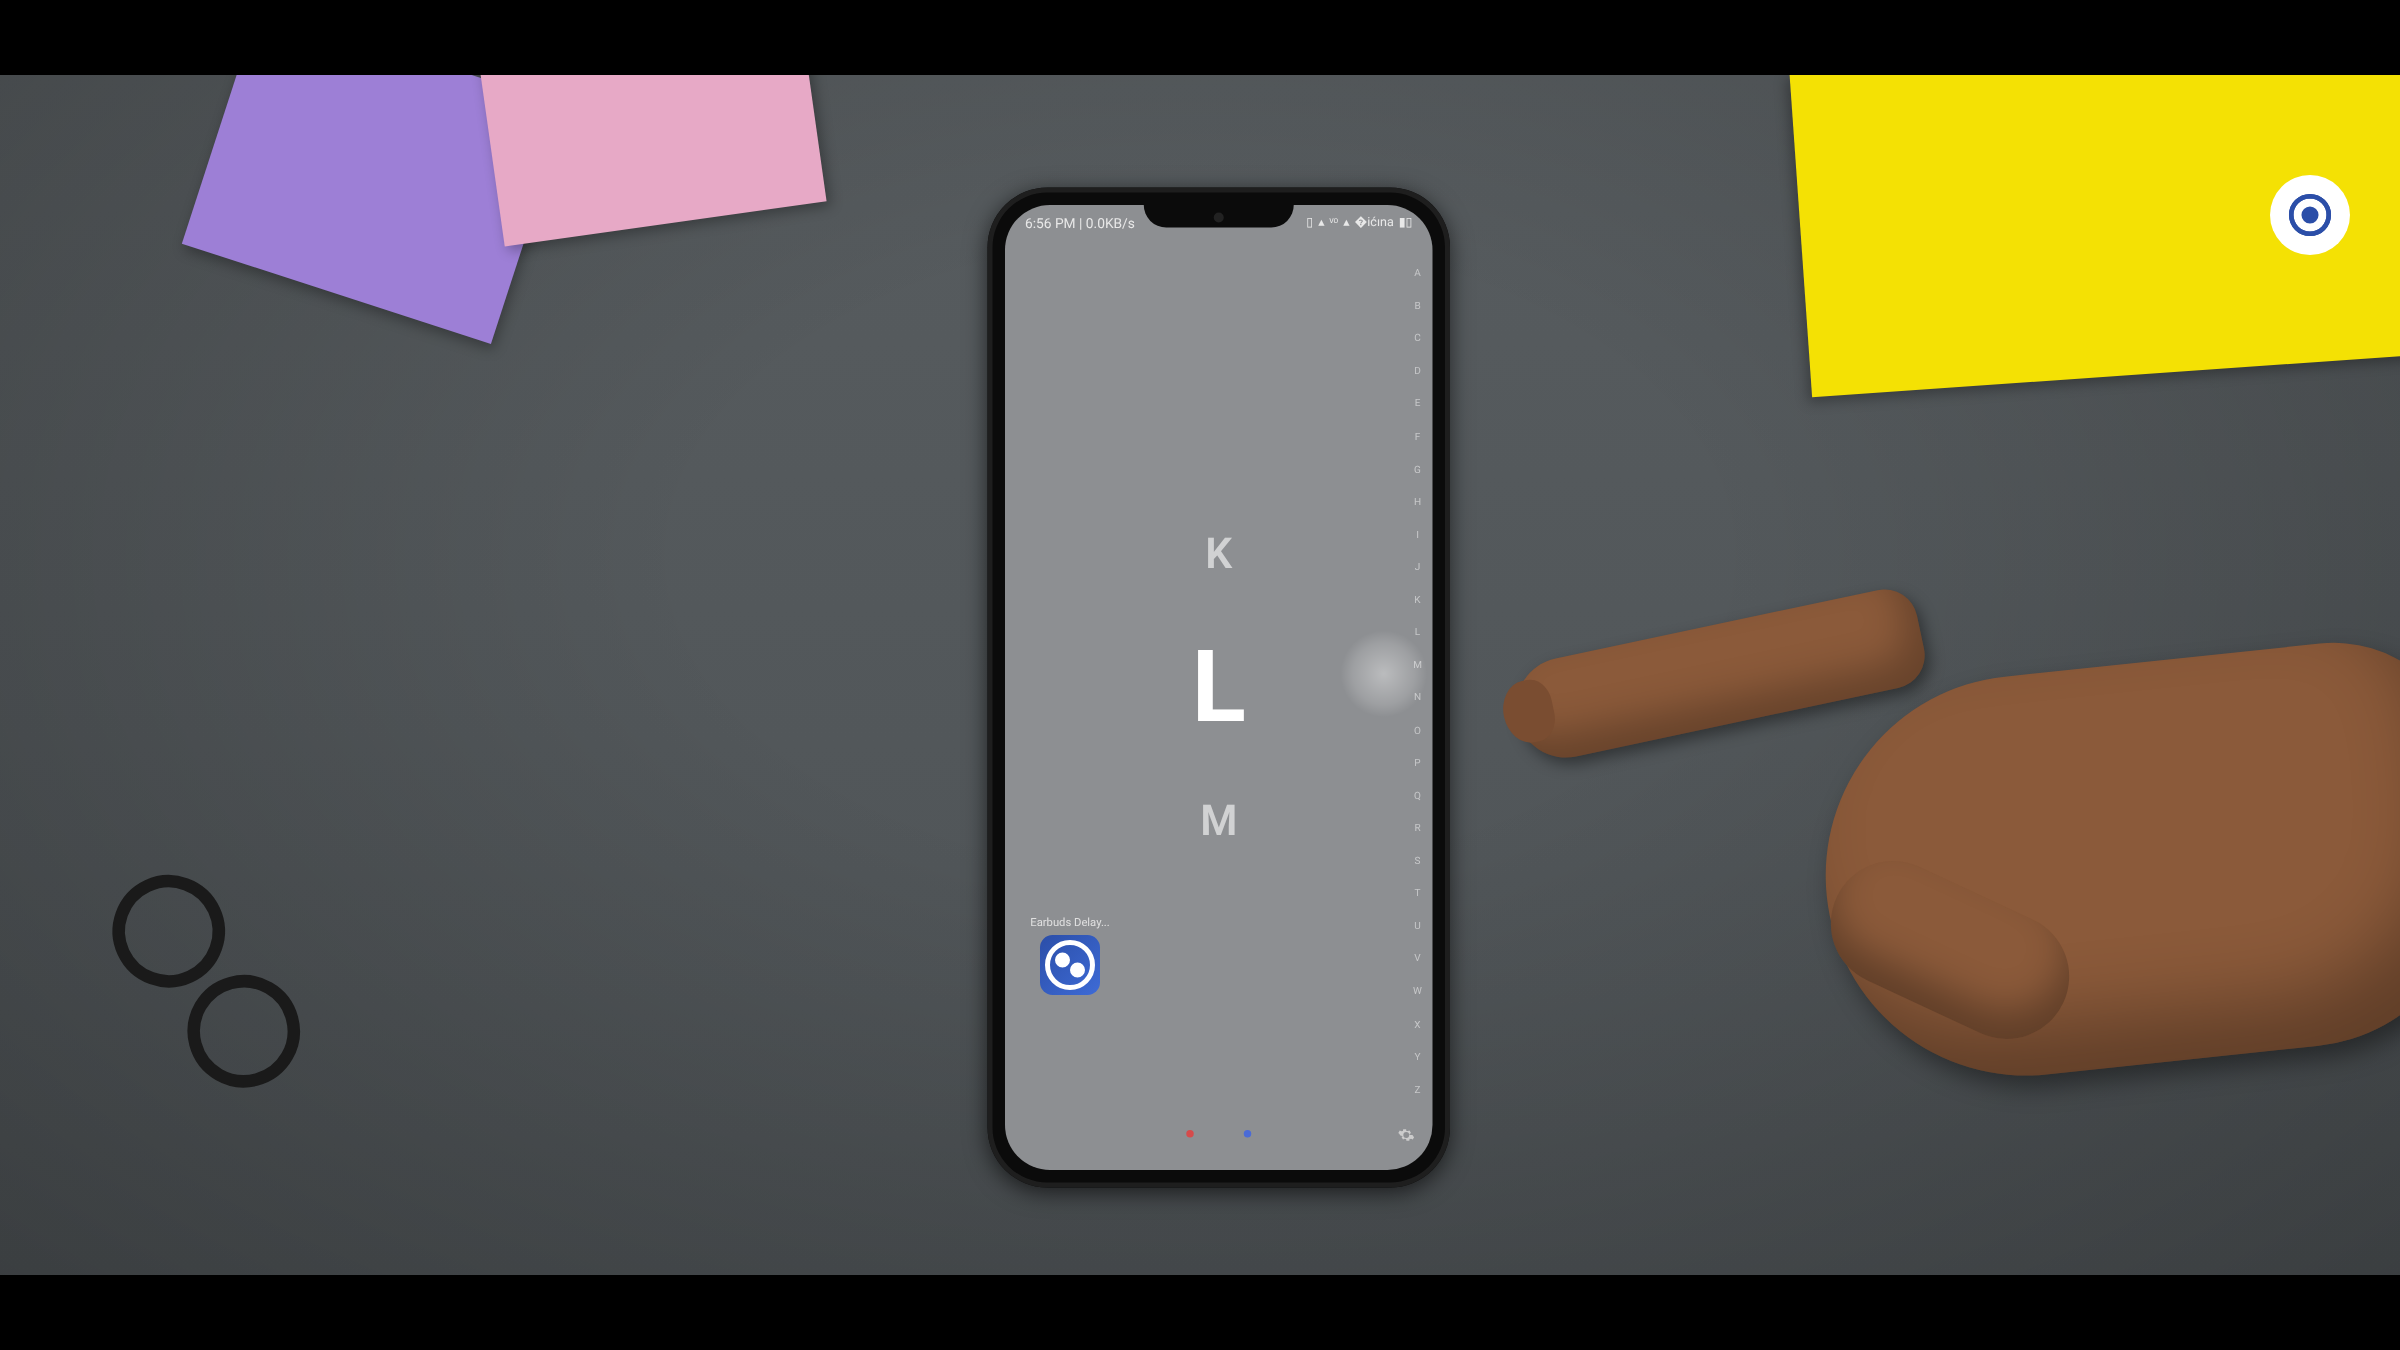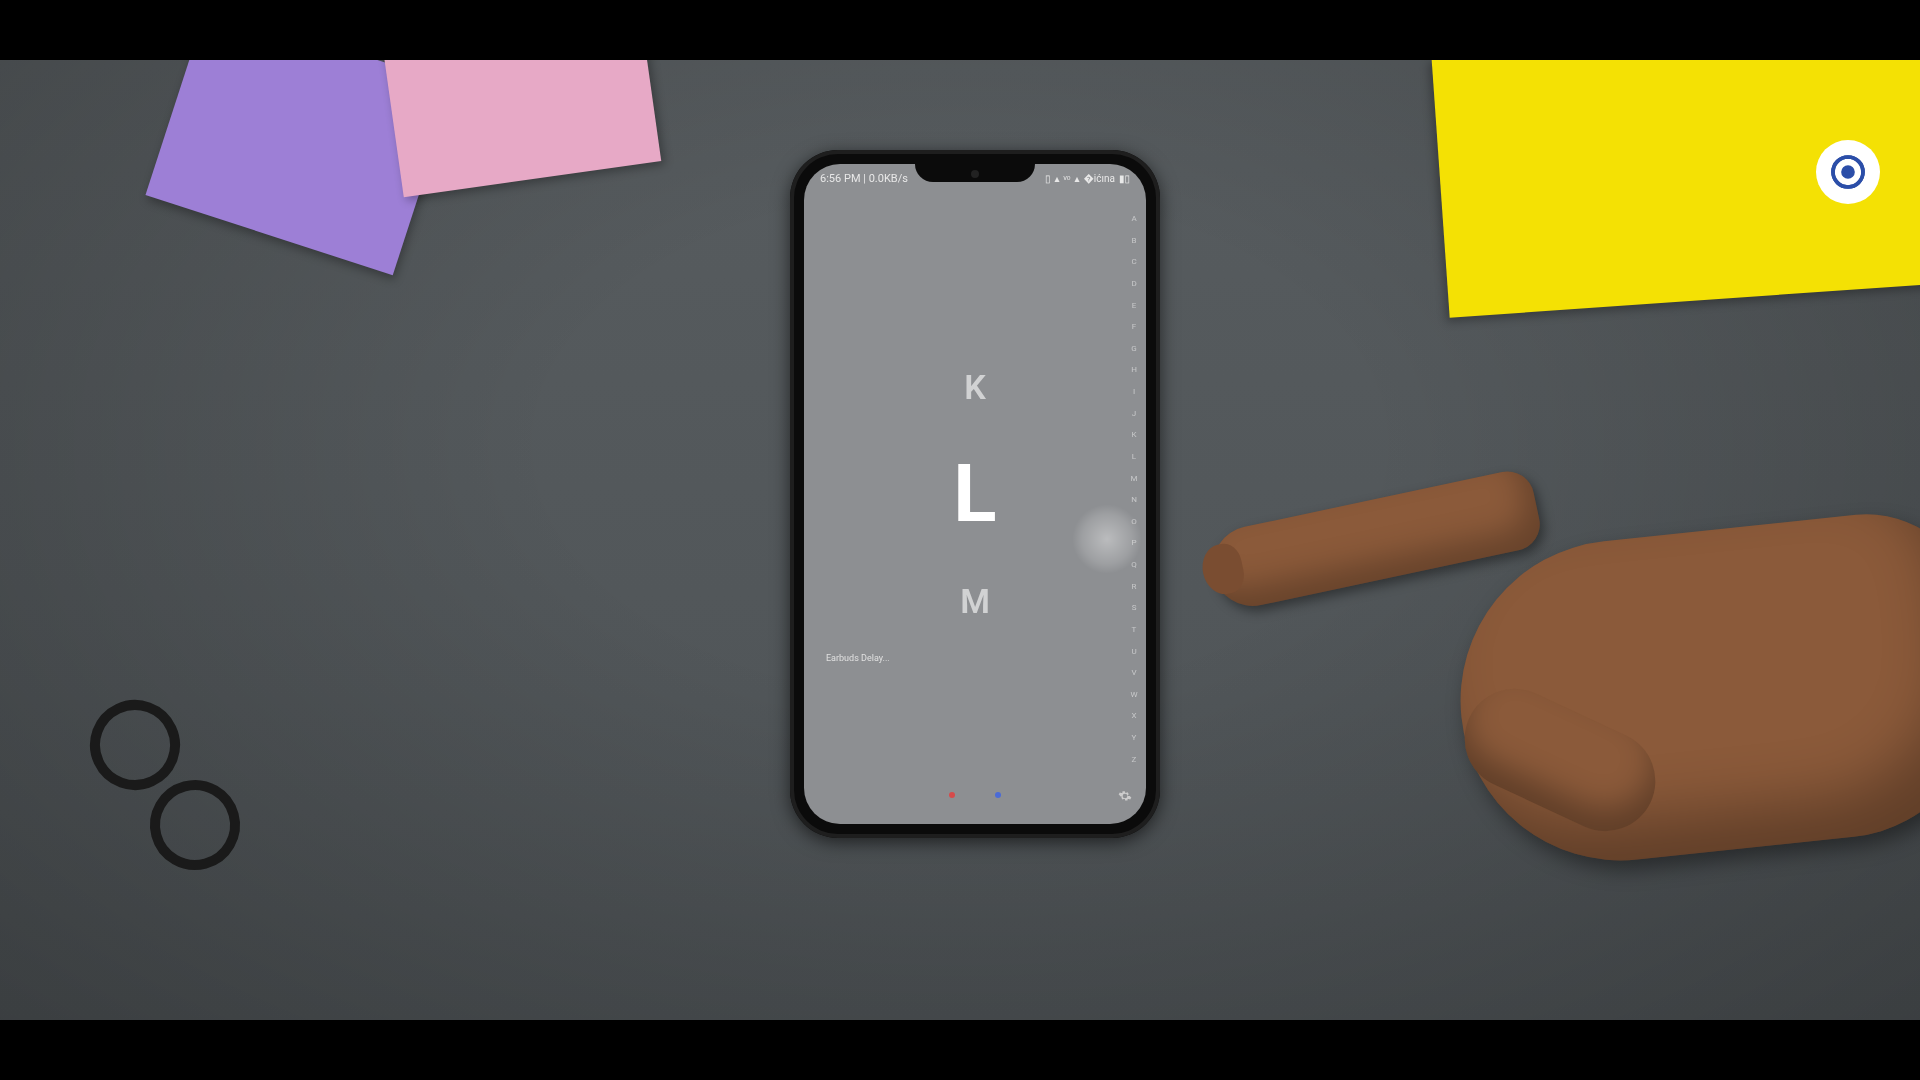--- a/index.html
+++ b/index.html
@@ -74,21 +74,21 @@
     background: transparent;
   }
   .earbuds::before { top: 30px; left: 60px; transform: rotate(20deg); }
   .earbuds::after { top: 110px; left: 120px; transform: rotate(-15deg); }
   
   .phone-frame {
     position: absolute;
     left: 790px;
     top: 90px;
     width: 370px;
-    height: 688px;
+    height: 800px;
     background: #0b0b0b;
     border-radius: 48px;
     box-shadow: 0 4px 18px rgba(0,0,0,0.6), inset 0 0 0 4px #1e1e1e;
     padding: 14px;
     box-sizing: border-box;
   }
   .phone-screen {
     position: relative;
     width: 100%;
     height: 100%;
@@ -178,21 +178,21 @@
   .alpha-index span {
     font-size: 8px;
     color: rgba(255,255,255,0.5);
     text-align: center;
   }
   .app-row {
     position: absolute;
     bottom: 140px;
     left: 22px;
     display: flex;
-    flex-direction: row;
+    flex-direction: column;
     align-items: center;
     width: 60px;
     z-index: 2;
   }
   .app-label {
     font-size: 9px;
     color: #e0e0e0;
     margin-bottom: 4px;
     text-align: center;
     white-space: nowrap;

